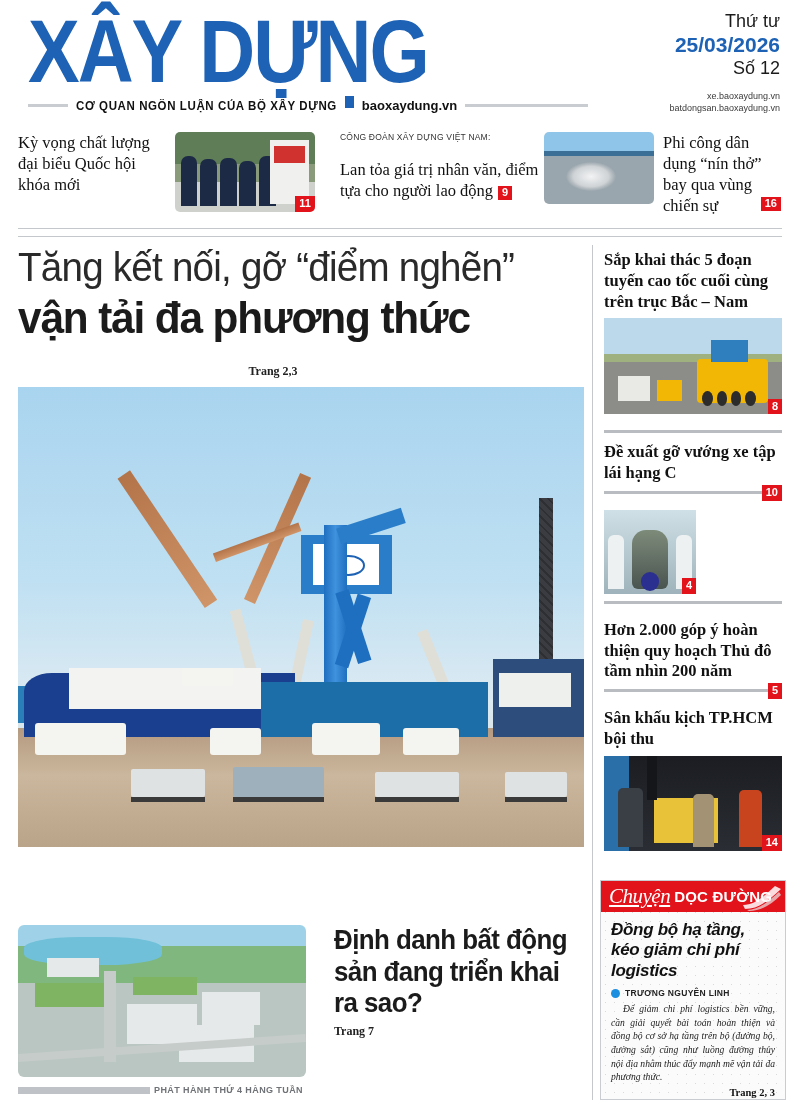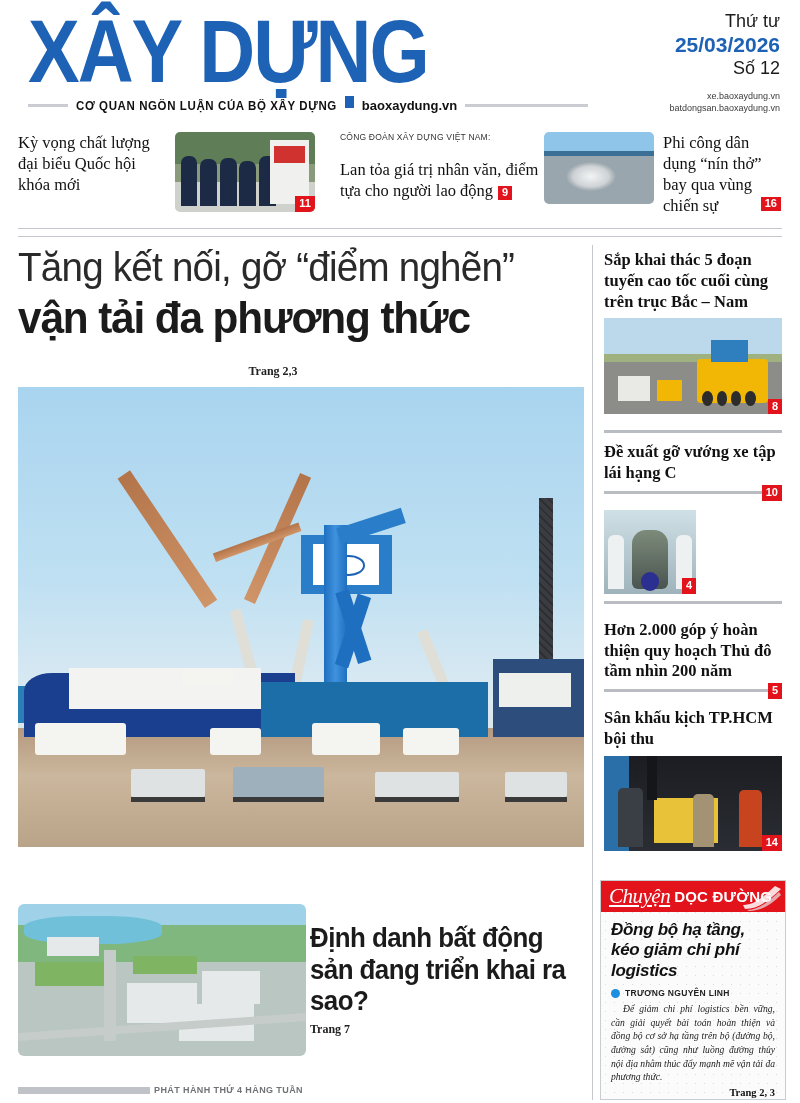--- a/index.html
+++ b/index.html
@@ -108,21 +108,21 @@
     text-align: center; font-size: 12px; font-weight: bold;
     color: #222; margin-top: 22px; padding-right: 56px;
   }
   .hero { margin-top: 8px; width: 566px; height: 460px; overflow: hidden; position: relative; }
   .hero-cap {
     font-family: "Liberation Sans", sans-serif;
     font-size: 9.5px; color: #222; margin-top: 6px; letter-spacing: .1px;
   }
 
   
-  .bl { position: absolute; left: 18px; top: 904px; width: 566px; display: flex; gap: 4px; align-items: center; }
+  .bl { position: absolute; left: 18px; top: 925px; width: 566px; display: flex; gap: 28px; }
   .bl-photo { width: 288px; height: 152px; border-radius: 6px; overflow: hidden; flex: none; position: relative; }
   .bl-head {
     font-family: "Liberation Sans", sans-serif;
     font-size: 27px; font-weight: bold; color: #1b1b1b;
     line-height: 1.17; letter-spacing: -.6px;
     transform: scaleX(.96); transform-origin: left top;
   }
   .bl-page { font-size: 12px; font-weight: bold; color: #222; margin-top: 4px; }
 
   

